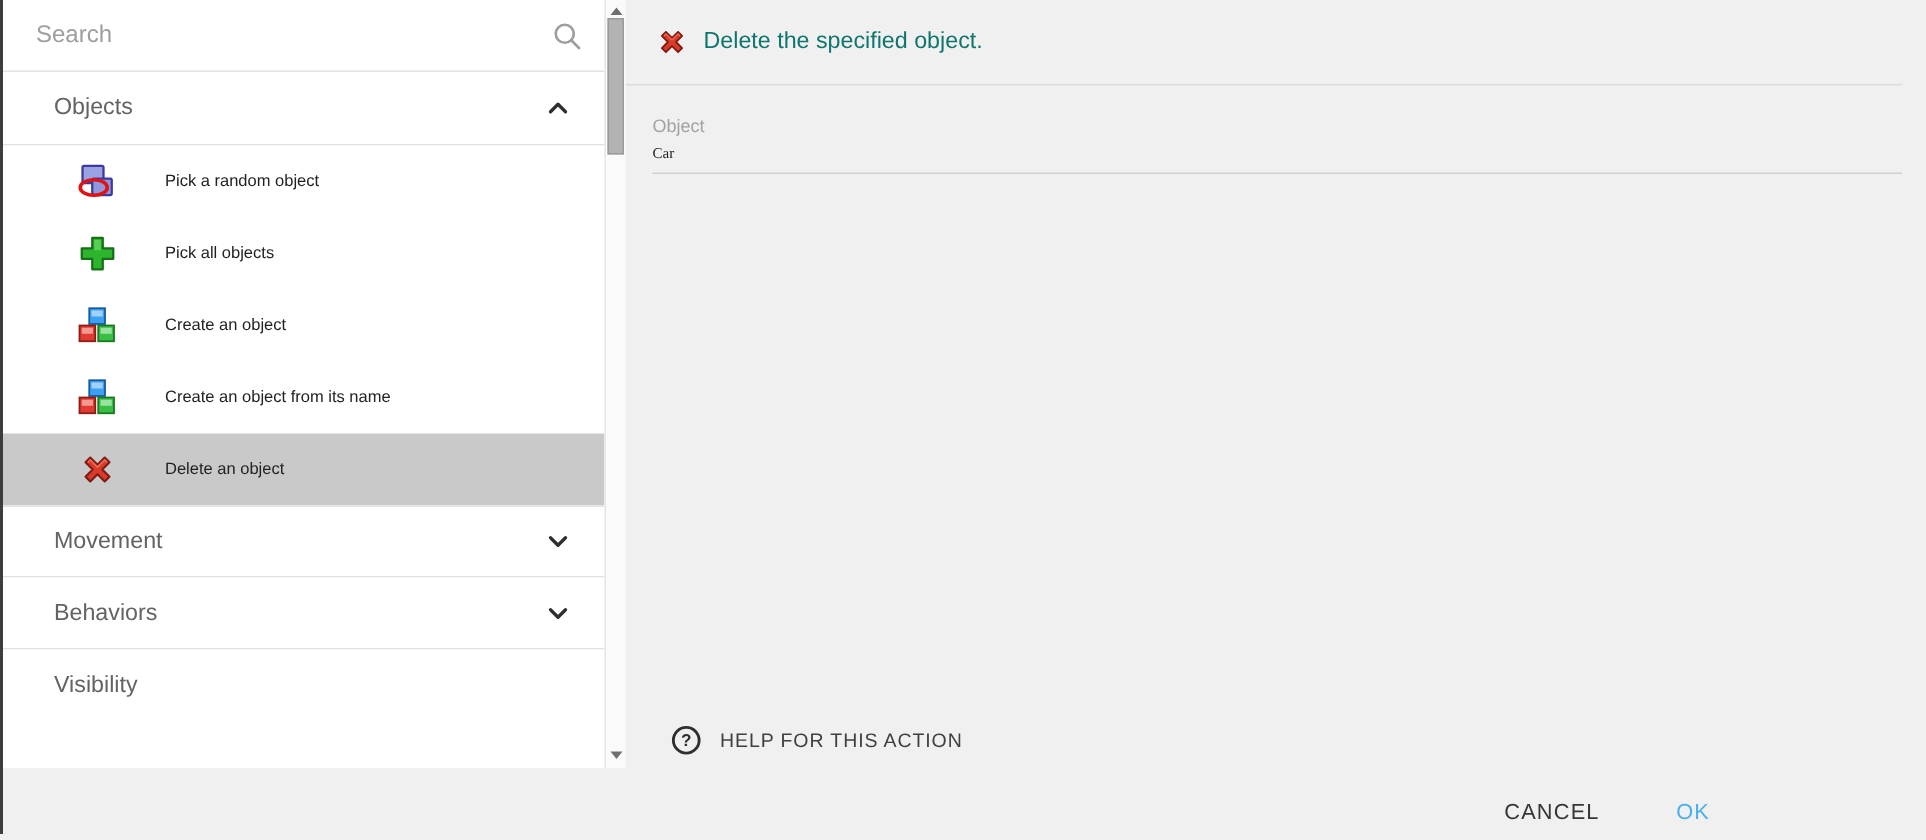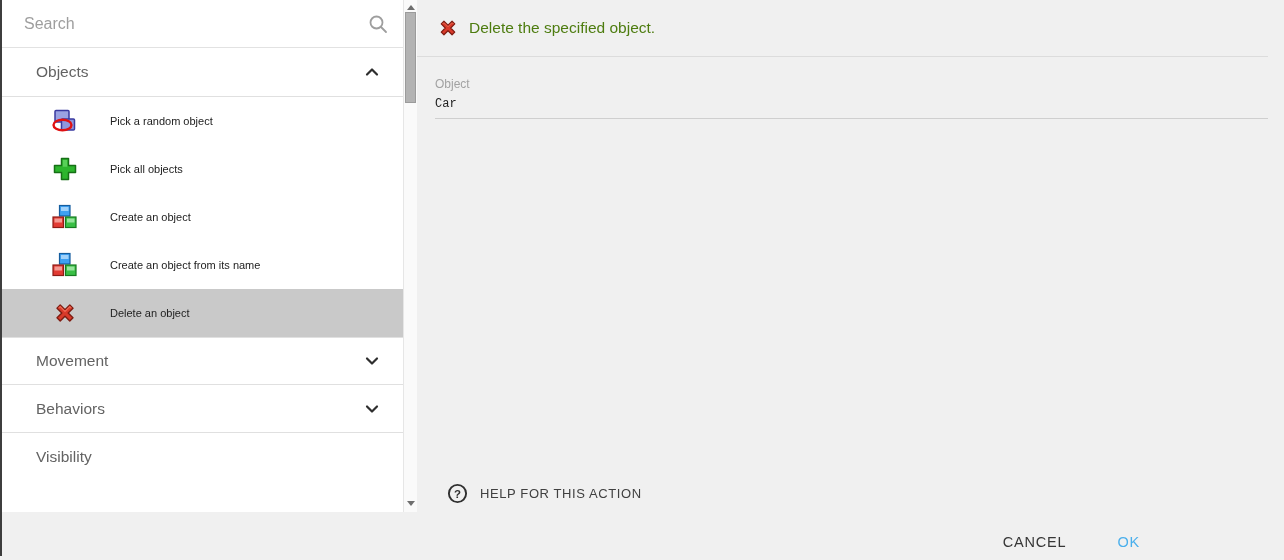--- a/index.html
+++ b/index.html
@@ -44,25 +44,25 @@
     background:#b3b3b3; border:1px solid #9b9b9b; }
   .sb-arrow-down { position:absolute; bottom:6px; left:3px; width:0; height:0;
     border-left:4px solid transparent; border-right:4px solid transparent;
     border-top:5px solid #6f6f6f; }
 
   
   .panel { position:absolute; left:417px; top:0; width:867px; height:512px; background:#f0f0f0; }
   .panel-header { display:flex; align-items:center; height:57px; padding-left:20px;
     border-bottom:1px solid #dcdcdc; margin-right:16px; margin-left:0; }
   .panel-header .hd-icon { width:22px; height:22px; flex:0 0 auto; }
-  .panel-title { margin-left:10px; font-size:15.5px; color:#4d7c0f; }
+  .panel-title { margin-left:10px; font-size:15.5px; color:#0f766e; }
   .field { margin:20px 16px 0 18px; }
   .field-label { font-size:12px; color:#a2a2a2; }
   .field-input { display:block; width:100%; border:none; outline:none; background:transparent;
-    font-family:Liberation Mono, monospace; font-size:12px; color:#212121;
+    font-family:Liberation Serif, serif; font-size:10px; color:#212121;
     padding:6px 0 7px 0; border-bottom:1px solid #cfcfcf; }
   .help-btn { position:absolute; left:30px; bottom:1px; height:36px;
     display:flex; align-items:center; background:transparent; border:none; cursor:pointer; }
   .help-icon-box { width:21px; height:21px; }
   .help-label { margin-left:12px; font-size:13px; letter-spacing:0.6px; color:#404040;
     font-family:"Liberation Sans", sans-serif; }
 
   
   .footer { position:absolute; left:0; top:512px; width:1184px; height:48px;
     background:#f0f0f0; display:flex; align-items:flex-end; justify-content:flex-end;

